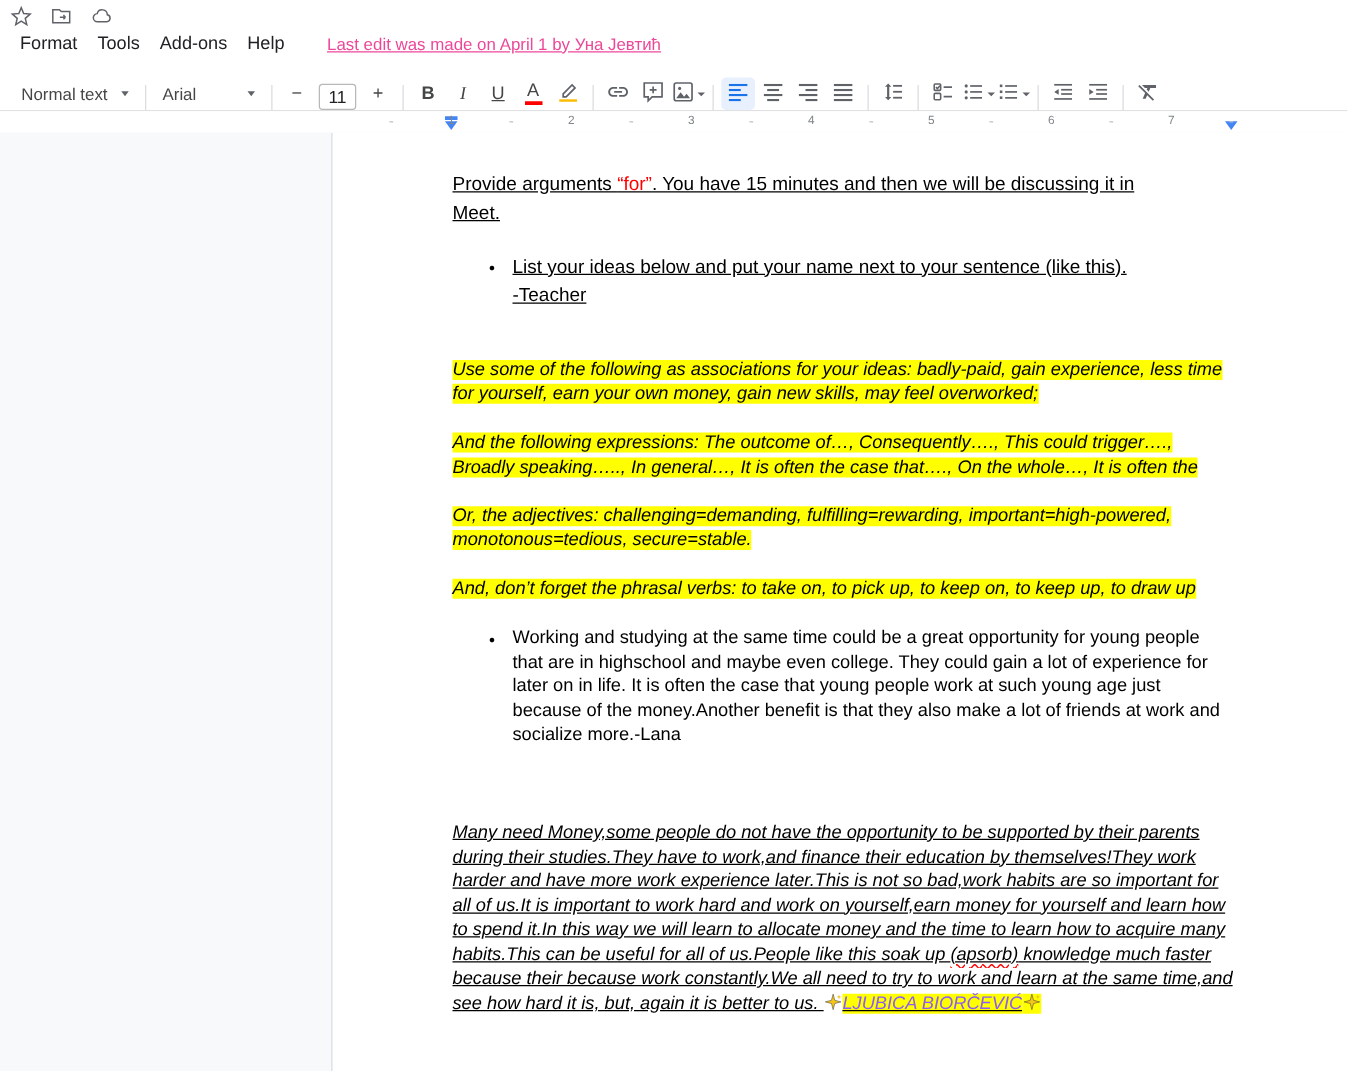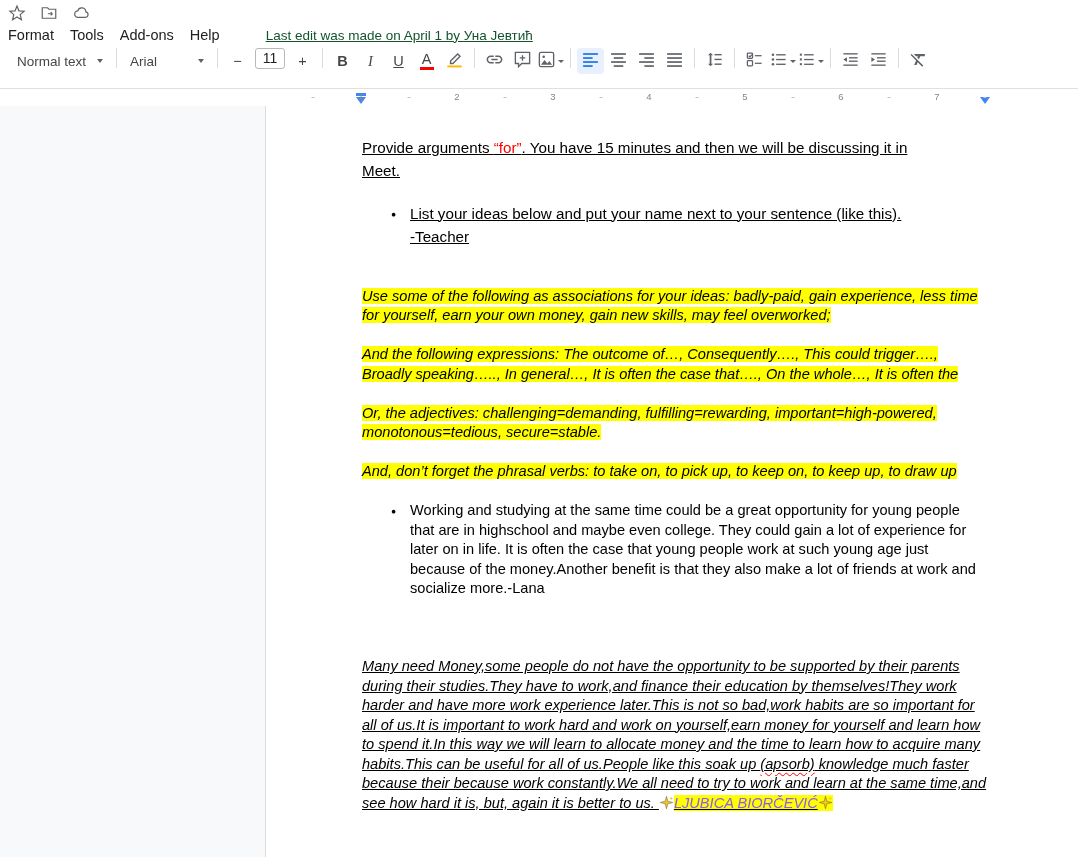--- a/index.html
+++ b/index.html
@@ -5,26 +5,26 @@
   * { margin:0; padding:0; box-sizing:border-box; }
   html,body { width:1078px; height:857px; overflow:hidden; background:#fff;
     font-family:"Liberation Sans", sans-serif; color:#202124; }
 
   
   .titlebar { height:22px; display:flex; align-items:center; gap:14px; padding:4px 0 0 8px; }
   .tb-icon { width:18px; height:18px; display:inline-flex; }
   .tb-icon svg { width:18px; height:18px; }
 
   
-  .menubar { height:26px; display:flex; align-items:center; padding-left:0; font-size:14.5px; }
+  .menubar { height:26px; display:flex; align-items:center; padding-left:8px; font-size:14.5px; }
   .menu-item { padding:2px 8px; border-radius:4px; cursor:default; }
-  .last-edit { margin-left:38px; color:#14532d; text-decoration:underline; font-size:13.5px; cursor:pointer; }
-
-  
-  .toolbar { height:41px; display:flex; align-items:flex-start; border-bottom:1px solid #e0e0e0;
+  .last-edit { margin-left:26px; color:#ec4899; text-decoration:underline; font-size:13.5px; cursor:pointer; }
+
+  
+  .toolbar { height:41px; display:flex; align-items:flex-end; border-bottom:1px solid #e0e0e0;
     padding-left:10px; gap:1px; }
   .tbtn { height:26px; min-width:27px; display:flex; align-items:center; justify-content:center;
     border-radius:4px; color:#444746; font-size:14.5px; position:relative; }
   .tbtn svg { width:19px; height:19px; }
   .tbtn.active { background:#e8f0fe; }
   .tsep { width:1px; height:20px; background:#dadce0; margin:0 5px; flex:0 0 1px; }
   .caret { width:0; height:0; border-left:3.5px solid transparent; border-right:3.5px solid transparent;
     border-top:4px solid #5f6368; margin-left:5px; }
   .sel { padding:0 7px; justify-content:space-between; font-size:13.5px; }
   .style-sel { width:100px; }

